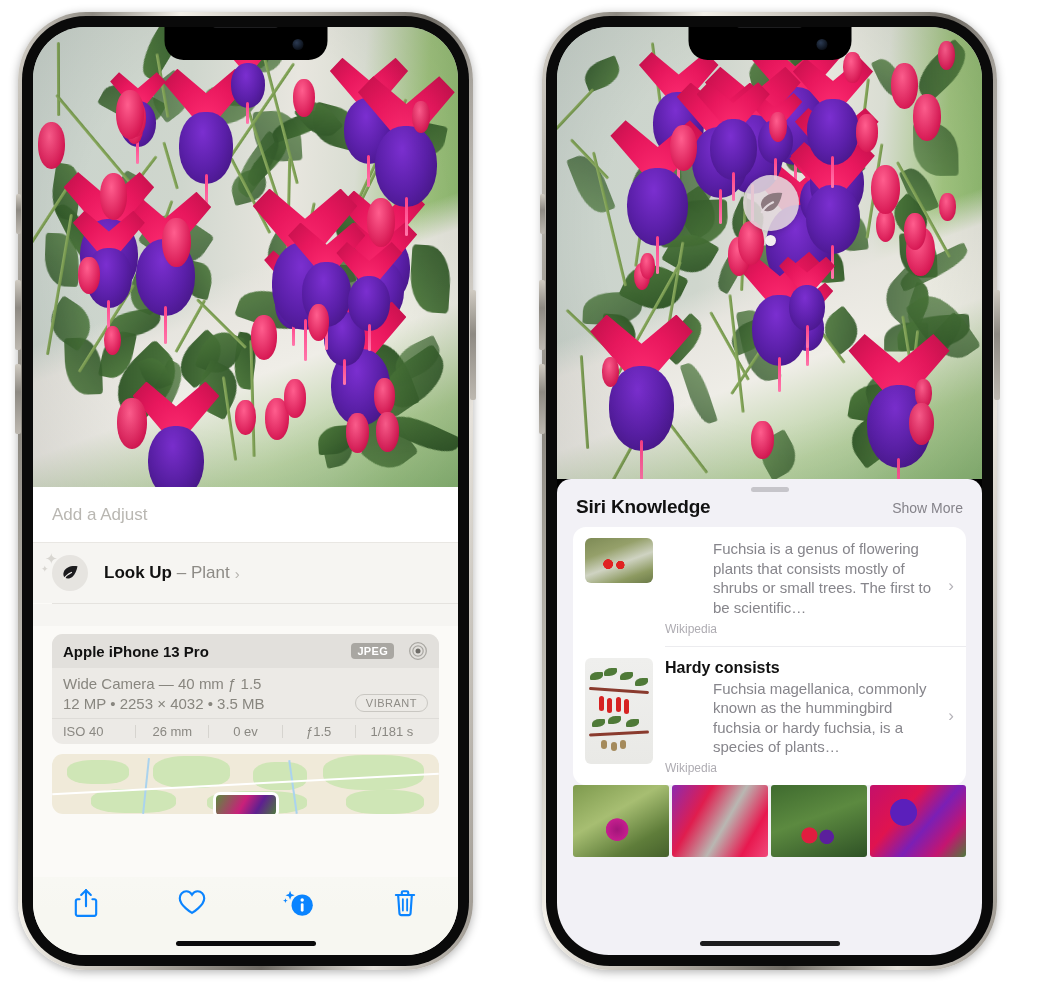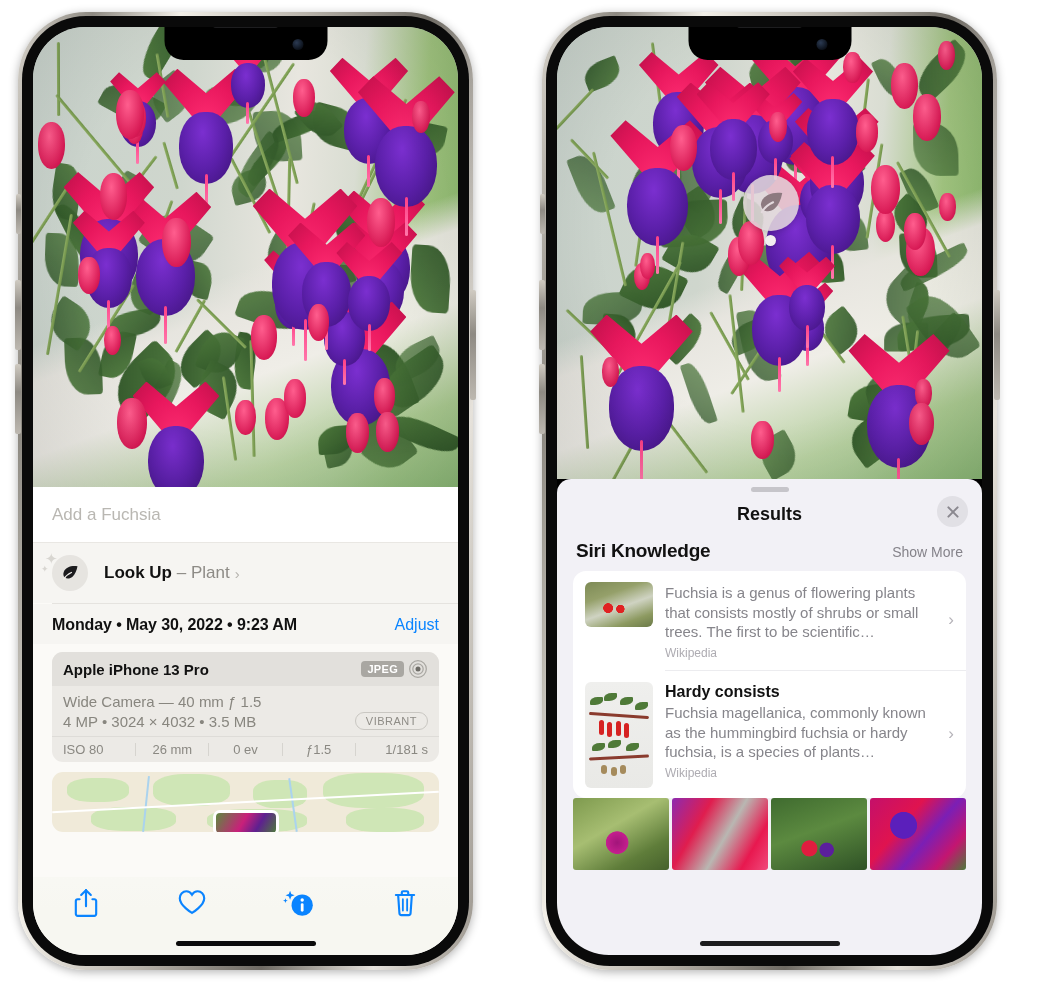--- a/index.html
+++ b/index.html
@@ -91,33 +91,33 @@
   .date-line { display:flex; align-items:baseline; justify-content:space-between; }
   .date-txt { font-size:16px; font-weight:700; color:#111; letter-spacing:-.1px; }
   .adjust { font-size:16px; color:#0a84ff; }
   .file-line { display:flex; align-items:center; gap:9px; margin-top:5px; }
   .file-name { font-size:16px; color:#8d8b86; }
 
   .meta-card { margin:8px 19px 0; border-radius:11px; overflow:hidden; background:#eceae6; }
   .meta-head { display:flex; align-items:center; justify-content:space-between;
                padding:7px 11px; background:#e2e0dc; }
   .meta-device { font-size:15px; font-weight:700; color:#111; }
-  .meta-head-right { display:flex; align-items:center; gap:4px;margin-left:16px; }
+  .meta-head-right { display:flex; align-items:center; gap:14px;margin-left:16px; }
   .badge-jpeg { font-size:11px; font-weight:700; color:#fff; background:#a9a7a2;
                 border-radius:4px; padding:2px 6px; letter-spacing:.3px; }
   .meta-body { padding:7px 11px 6px; }
   .meta-l1 { font-size:15px; color:#88867f; }
   .meta-l2row { display:flex; align-items:center; justify-content:space-between; margin-top:2px; }
   .meta-l2 { font-size:15px; color:#88867f; }
   .badge-vibrant { font-size:11px; color:#8e8c86; border:1px solid #c9c7c2;
                    border-radius:9px; padding:2px 10px; letter-spacing:.5px; }
   .meta-foot { display:flex; align-items:center; border-top:1px solid #dedcd8; padding:5px 11px; }
   .meta-foot .cell { flex:1; text-align:center; font-size:13px; color:#8a8882; }
   .meta-foot .cell:first-child { text-align:left; }
-  .meta-foot .cell:last-child { text-align:right; }
+  .meta-foot .cell:last-child { text-align:center; }
   .meta-foot .sepbar { width:1px; height:13px; background:#d6d4cf; }
 
   .map-wrap { margin:10px 19px 0; height:60px; border-radius:11px; overflow:hidden; position:relative; }
   .map-bg { position:absolute; inset:0; background:#f0ead9; }
   .mp { position:absolute; background:#cfe6b6; border-radius:40%; }
   .rd { position:absolute; background:#ffffff; }
   .rv { position:absolute; background:#aad3ee; }
   .map-pin { position:absolute; left:50%; transform:translateX(-50%); bottom:-4px;
              width:66px; height:26px; border-radius:7px; border:3px solid #fff; overflow:hidden;
              background: linear-gradient(120deg,#5d8a3f,#c9207a 45%,#5e2090 70%,#4e7a3c);}
@@ -150,21 +150,21 @@
       linear-gradient(160deg,#7d8a55 0%,#95a06a 30%,#cfd3c2 55%,#8d9a61 80%,#6b7a48 100%); }
   .kthumb.t2 { height:106px; background:
       linear-gradient(180deg,#efefed,#e9e9e6);
       position:relative; }
   .kt2 .br { position:absolute; background:#8a3b2e; height:3px; border-radius:2px; }
   .kt2 .lv { position:absolute; width:13px; height:8px; border-radius:60% 10% 60% 10%; background:#4f7a38; }
   .kt2 .fl2 { position:absolute; width:5px; height:15px; border-radius:3px; background:#d62222; }
   .kt2 .sd { position:absolute; width:6px; height:9px; border-radius:3px; background:#a58b5c; }
   .ktext { flex:1; min-width:0; padding-right:18px; }
   .ktitle { font-size:16px; font-weight:700; color:#111; line-height:1.25; }
-  .kdesc { font-size:15px; color:#86858b; line-height:1.31; margin-top:1px; }
+  .kdesc { font-size:15px; color:#86858b; line-height:1.31; margin-top:1px;margin-left:48px; }
   .ksrc { font-size:12px; color:#aeacb2; margin-top:4px; }
   .kchev { position:absolute; right:12px; top:50%; transform:translateY(-50%); color:#b5b3b9; font-size:17px; }
   .kdiv { height:1px; background:#ececef; margin-left:92px; }
 
   .sec2 { padding:13px 19px 7px; }
   .simgrid { display:flex; gap:3px; padding:0 16px; }
   .sim { flex:1; height:72px; border-radius:3px; overflow:hidden; }
   .sim.a { background: radial-gradient(circle at 46% 62%, #a2157a 0%, #c41f8e 16%, transparent 17%),
             linear-gradient(150deg,#7e9a4e,#a7be72 40%,#5f7d3a 75%,#46612c 100%); }
   .sim.b { background: linear-gradient(120deg,#8d2ab0 0%,#e01d4e 30%,#b9b7b2 55%,#e8184f 80%,#f04a7b 100%); }
@@ -379,21 +379,21 @@
       </div>
 
       <div class="notch">
         <div class="speaker"></div>
         <div class="frontcam"></div>
       </div>
 
       <div class="sheet-left" style="top:460px">
 
         <div class="caption-row">
-          <span class="caption-ph">Add a Fuchsia</span>
+          <span class="caption-ph">Add a Adjust</span>
         </div>
 
         <div class="lookup-row">
           <div class="lookup-ico-wrap">
             <span class="spark s1">✦</span>
             <span class="spark s2">✦</span>
             <div class="lookup-ico">
               <svg width="20" height="20" viewBox="0 0 24 24" aria-hidden="true">
                 <path d="M21 4c-7.5-1.2-14 1.3-16.4 6.4-1.2 2.6-.5 5.4 1.2 6.9C8.2 19.2 12 19 15 16.4c3-2.6 5-7 6-12.4z" fill="#1b1b1d"></path>
                 <path d="M4.6 19.4c2-3.6 5.2-6.3 9.1-8" stroke="#f1efeb" stroke-width="1.6" fill="none" stroke-linecap="round"></path>
@@ -401,49 +401,45 @@
             </div>
           </div>
           <div class="lookup-txt">
             <span>Look Up</span><span class="sub"> – </span><span class="sub">Plant</span>
           </div>
           <span class="chev">›</span>
         </div>
         <div class="hr"></div>
 
         <div class="date-block">
-          <div class="date-line">
-            <span class="date-txt">Monday • May 30, 2022 • 9:23 AM</span>
-            <span class="adjust">Adjust</span>
-          </div>
         </div>
 
         <div class="meta-card">
           <div class="meta-head">
             <span class="meta-device">Apple iPhone 13 Pro</span>
             <span class="meta-head-right">
               <span class="badge-jpeg">JPEG</span>
               <span>
                 <svg width="20" height="20" viewBox="0 0 24 24">
                   <circle cx="12" cy="12" r="10" fill="none" stroke="#a9a7a2" stroke-width="1.5"></circle>
                   <circle cx="12" cy="12" r="6.2" fill="none" stroke="#a9a7a2" stroke-width="1.5"></circle>
                   <circle cx="12" cy="12" r="3" fill="#6e6c67"></circle>
                 </svg>
               </span>
             </span>
           </div>
           <div class="meta-body">
             <div class="meta-l1">Wide Camera — 40 mm ƒ 1.5</div>
             <div class="meta-l2row">
-              <span class="meta-l2">4 MP • 3024 × 4032 • 3.5 MB</span>
+              <span class="meta-l2">12 MP • 2253 × 4032 • 3.5 MB</span>
               <span class="badge-vibrant">VIBRANT</span>
             </div>
           </div>
           <div class="meta-foot" id="exifRow">
-              <div class="cell">ISO 80</div>
+              <div class="cell">ISO 40</div>
               <div class="sepbar"></div>
               <div class="cell">26 mm</div>
               <div class="sepbar"></div>
               <div class="cell">0 ev</div>
               <div class="sepbar"></div>
               <div class="cell">ƒ1.5</div>
               <div class="sepbar"></div>
               <div class="cell">1/181 s</div>
             </div>
         </div>
@@ -698,28 +694,20 @@
         <div class="vlu-dot" style="left:208px;top:208px"></div>
       </div>
 
       <div class="notch">
         <div class="speaker"></div>
         <div class="frontcam"></div>
       </div>
 
       <div class="sheet-right" style="top:452px">
         <div class="grabber"></div>
-        <div class="res-head">
-          <span class="res-title">Results</span>
-          <div class="close-btn">
-            <svg width="16" height="16" viewBox="0 0 16 16">
-              <path d="M3.4 3.4 L12.6 12.6 M12.6 3.4 L3.4 12.6" stroke="#8a888f" stroke-width="2" stroke-linecap="round"></path>
-            </svg>
-          </div>
-        </div>
 
         <div class="sec-head">
           <span class="sec-title">Siri Knowledge</span>
           <span class="show-more">Show More</span>
         </div>
 
         <div class="kcard">
 
           <div class="krow">
             <div class="kthumb t1"></div>

